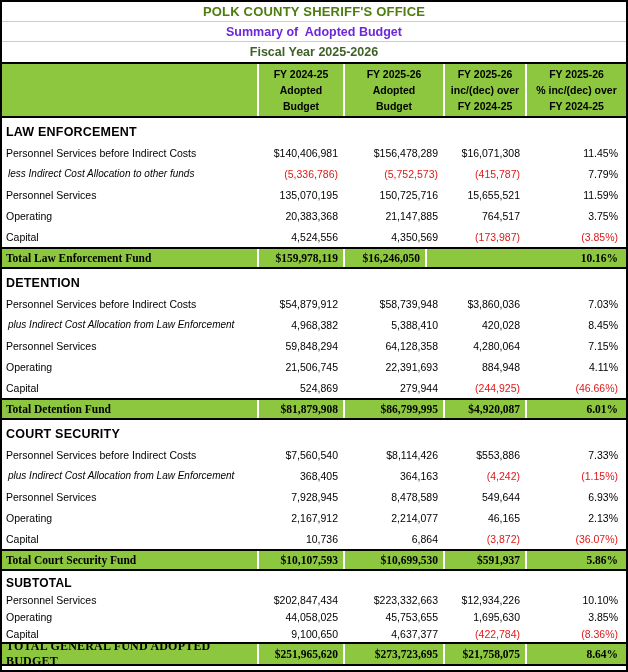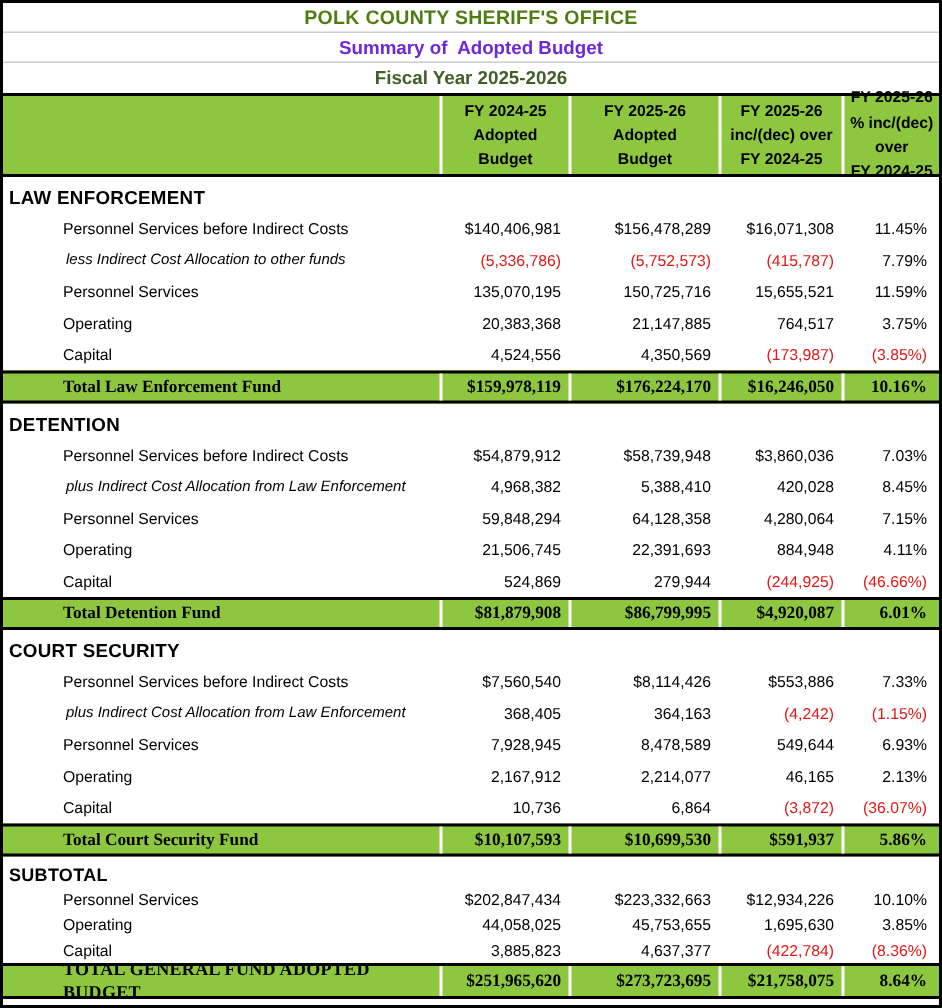--- a/index.html
+++ b/index.html
@@ -15,21 +15,21 @@
   
   .title-row{
     height:20px;line-height:20px;text-align:center;font-weight:bold;
     border-bottom:1px solid #cccccc;
     white-space:pre-wrap;
   }
   .title-row.t1{font-size:13px;color:#4d7c0f;letter-spacing:.2px;}
   .title-row.t2{font-size:12.5px;color:#6d28d9;}
   .title-row.t3{font-size:12.5px;color:#3f5f28;border-bottom:none;}
   
-  .row{display:flex;width:100%;padding-left:36px;}
+  .row{display:flex;width:100%;}
   .c-label{width:255px;padding-left:4px;}
   .c1{width:86px;}
   .c2{width:100px;}
   .c3{width:82px;}
   .c4{flex:1;}
   .num{text-align:right;padding-right:5px;}
   .c4.num{padding-right:8px;}
   
   .header-row{
     background:#8dc63f;
@@ -129,21 +129,20 @@
         <div class="row data-row">
           <div class="c-label lbl">Capital</div>
           <div class="c1 num">4,524,556</div>
           <div class="c2 num">4,350,569</div>
           <div class="c3 num neg">(173,987)</div>
           <div class="c4 num neg">(3.85%)</div>
         </div>
         <div class="row total-row">
           <div class="c-label lbl">Total Law Enforcement Fund</div>
           <div class="c1 num">$159,978,119</div>
-          <div class="c2 num">$176,224,170</div>
           <div class="c3 num">$16,246,050</div>
           <div class="c4 num">10.16%</div>
         </div>
       </div>
       <div class="section">
         <div class="section-header">DETENTION</div>
         <div class="row data-row">
           <div class="c-label lbl">Personnel Services before Indirect Costs</div>
           <div class="c1 num">$54,879,912</div>
           <div class="c2 num">$58,739,948</div>
@@ -242,21 +241,21 @@
         </div>
         <div class="row data-row">
           <div class="c-label lbl">Operating</div>
           <div class="c1 num">44,058,025</div>
           <div class="c2 num">45,753,655</div>
           <div class="c3 num">1,695,630</div>
           <div class="c4 num">3.85%</div>
         </div>
         <div class="row data-row">
           <div class="c-label lbl">Capital</div>
-          <div class="c1 num">3,885,823</div>
+          <div class="c1 num">9,100,650</div>
           <div class="c2 num">4,637,377</div>
           <div class="c3 num neg">(422,784)</div>
           <div class="c4 num neg">(8.36%)</div>
         </div>
         <div class="row total-row">
           <div class="c-label lbl">TOTAL GENERAL FUND ADOPTED BUDGET</div>
           <div class="c1 num">$251,965,620</div>
           <div class="c2 num">$273,723,695</div>
           <div class="c3 num">$21,758,075</div>
           <div class="c4 num">8.64%</div>

